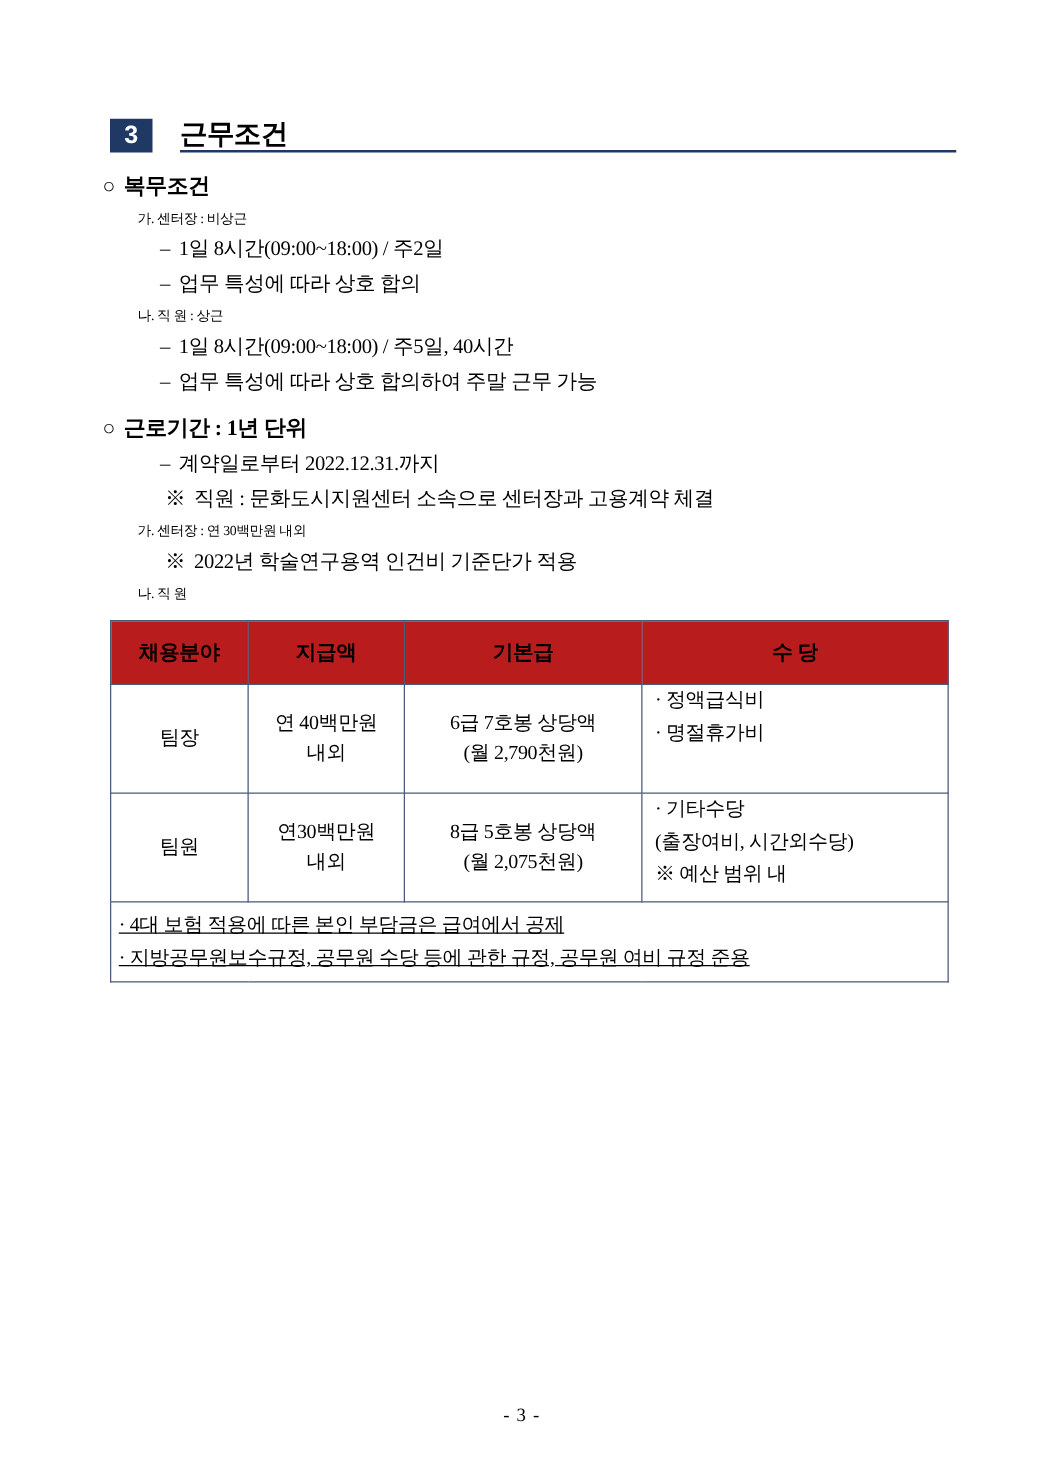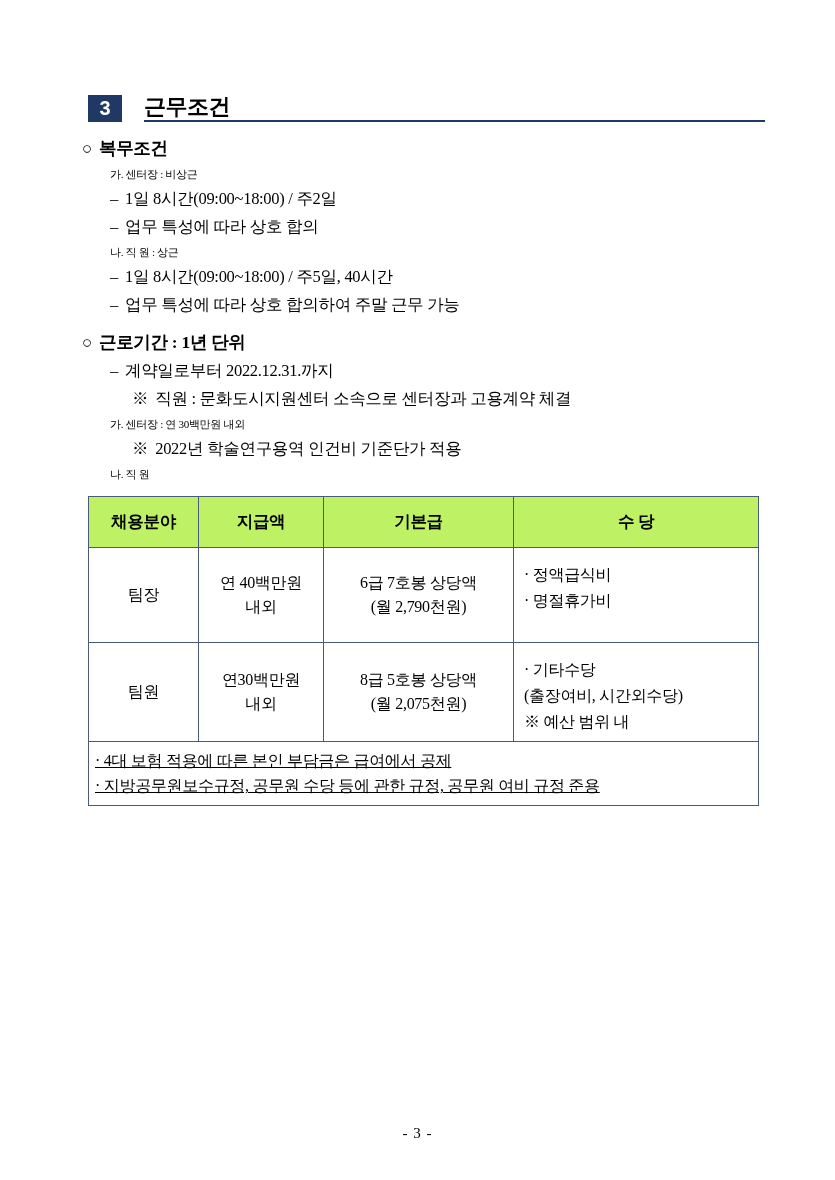--- a/index.html
+++ b/index.html
@@ -69,21 +69,21 @@
     margin-right: 7px;
     font-size: 17px;
   }
   .lv2 {
     font-size: 11px;
     margin: 7px 0 4px 40px;
     letter-spacing: -0.3px;
   }
   .lv3 {
     font-size: 16.5px;
-    margin: 6px 0 4px 40px;
+    margin: 6px 0 4px 58px;
     letter-spacing: -0.3px;
   }
   .lv3 .dash {
     margin-right: 7px;
   }
   .lv3-note {
     font-size: 16.5px;
     margin: 6px 0 4px 62px;
     letter-spacing: -0.3px;
   }
@@ -100,41 +100,41 @@
   }
   .pay-table th,
   .pay-table td {
     border: 1px solid #4a5a7a;
     font-size: 16px;
     letter-spacing: -0.3px;
     padding: 6px 6px;
     vertical-align: middle;
   }
   .pay-table thead th {
-    background: #bef264;
+    background: #b91c1c;
     font-weight: bold;
     text-align: center;
     height: 38px;
     font-size: 16.5px;
   }
   .pay-table td.center {
     text-align: center;
     line-height: 1.5;
   }
   .pay-table td.left {
     text-align: left;
     line-height: 1.62;
     padding-left: 10px;
   }
   .pay-table td.rowbody {
     height: 74px;
   }
   .pay-table td.allow-cell {
     vertical-align: top;
-    padding-top: 14px;
+    padding-top: 0;
   }
   .note-cell {
     text-align: left;
     line-height: 1.6;
     padding: 7px 8px 8px 10px;
     font-size: 15.8px;
     text-decoration: underline;
   }
   .note-cell div { white-space: nowrap; }
 

